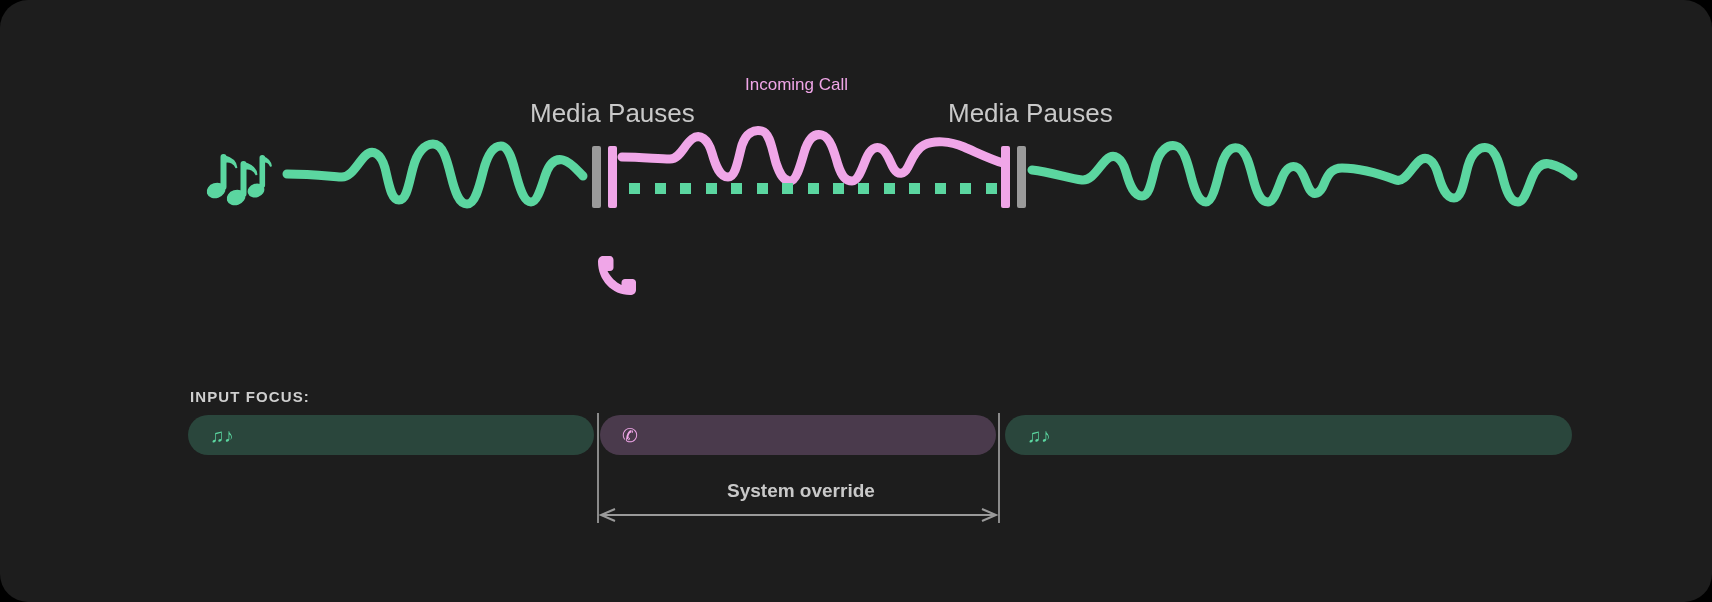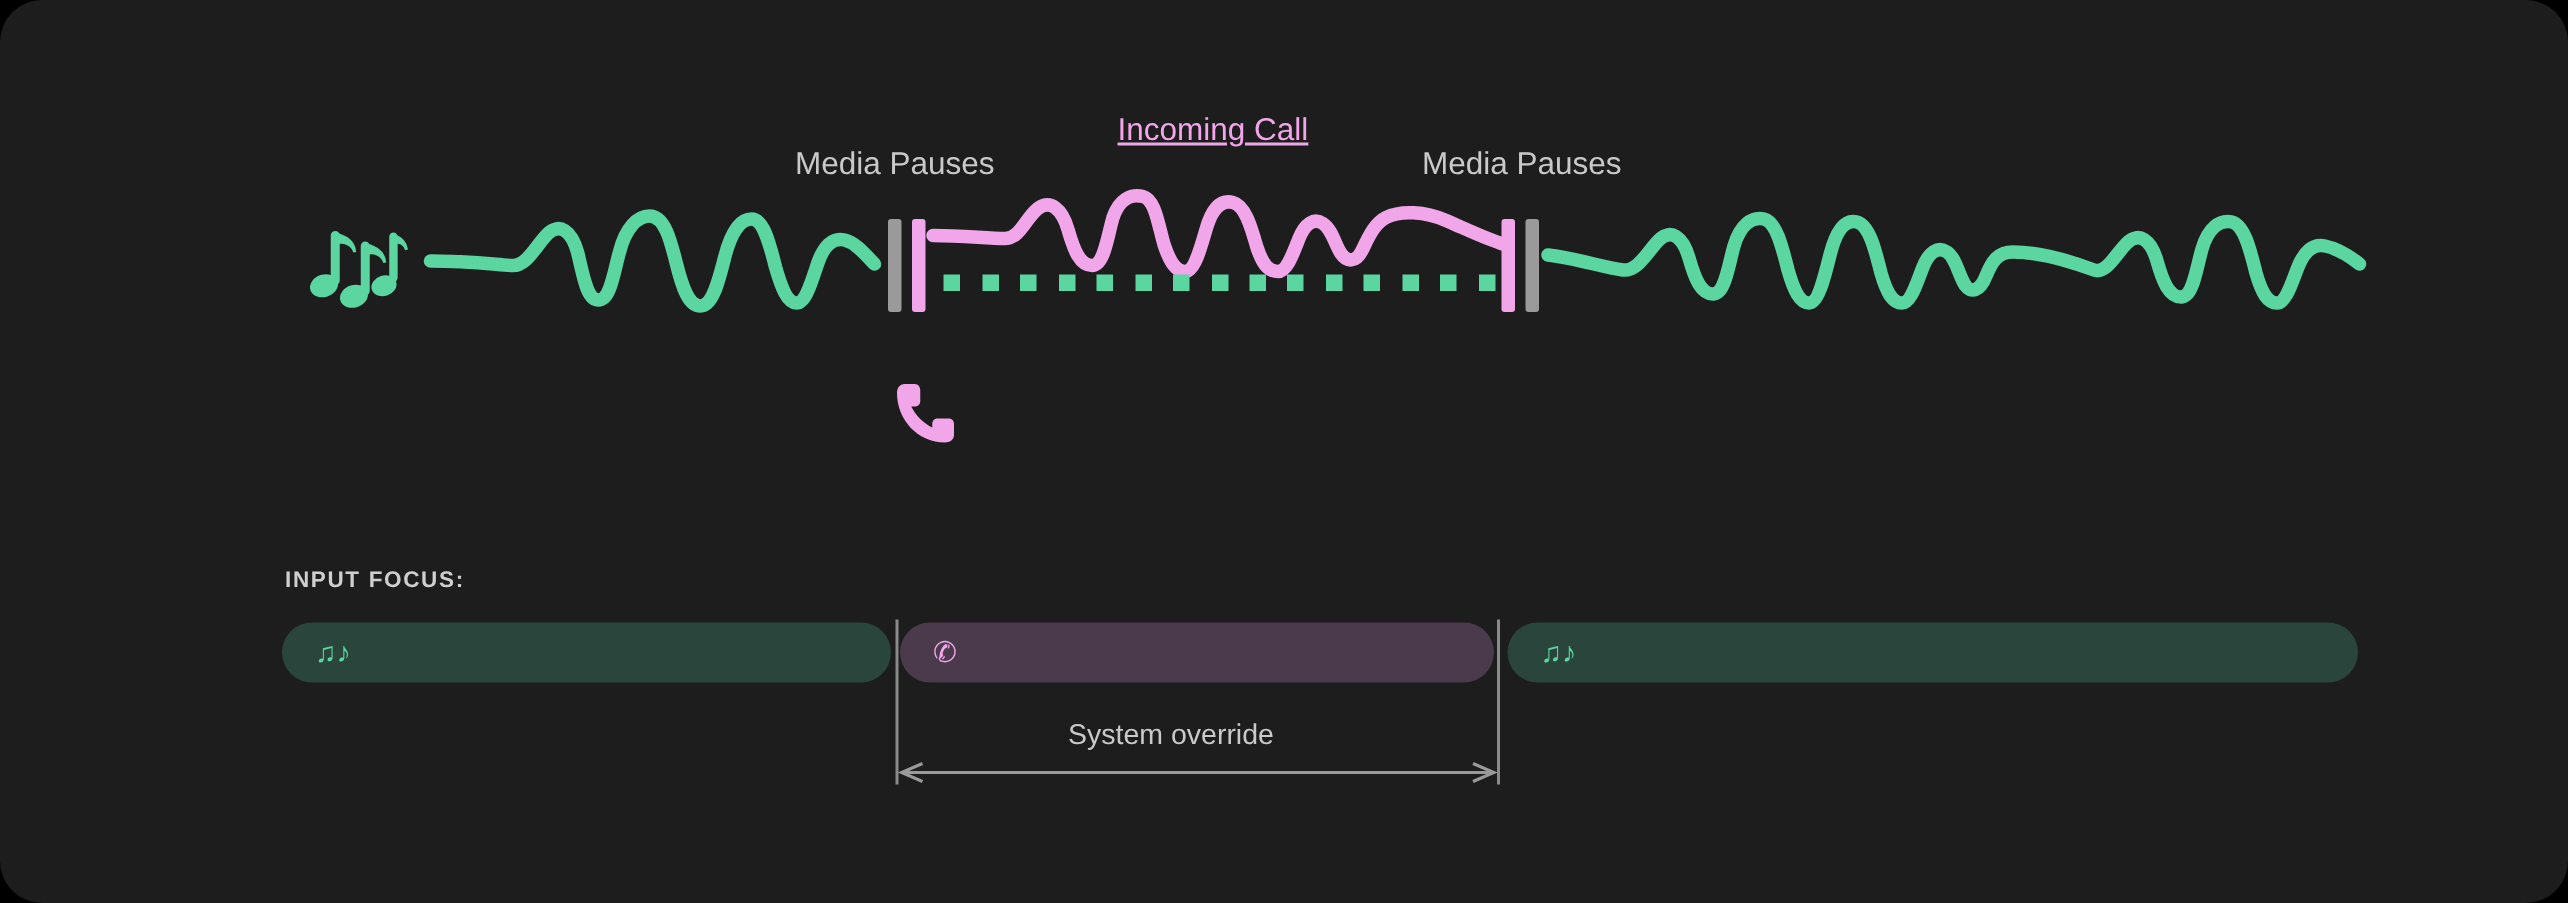--- a/index.html
+++ b/index.html
@@ -1,20 +1,20 @@
 <!DOCTYPE html>
 <html><head>
 <meta charset="utf-8">
 <style>
   html,body{margin:0;padding:0;background:#000;}
   body{width:1712px;height:602px;font-family:"Liberation Sans",sans-serif;overflow:hidden;}
   #card{position:absolute;left:0;top:0;width:1712px;height:602px;background:#1d1d1d;border-radius:28px;overflow:hidden;}
   .abs{position:absolute;}
-  .lbl{color:#c9c9c9;font-size:21px;white-space:nowrap;}
-  .lbl-pink{color:#f0a6e8;font-size:21px;white-space:nowrap;text-decoration:underline;}
+  .lbl{color:#c9c9c9;font-size:26px;white-space:nowrap;}
+  .lbl-pink{color:#f0a6e8;font-size:17px;white-space:nowrap;}
   #focus-label{color:#cfcfcf;font-size:15px;font-weight:bold;letter-spacing:1.1px;white-space:nowrap;}
   .bar{position:absolute;height:40px;border-radius:20px;display:flex;align-items:center;}
   .bar-media{background:#2a463c;}
   .bar-call{background:#4a3a4c;}
   .bar-ico{font-size:19px;margin-left:22px;line-height:1;}
   .ico-green{color:#5bd6a0;}
   .ico-pink{color:#f0a6e8;}
   .vline{position:absolute;width:2px;background:#8a8a8a;}
   .markbar{position:absolute;border-radius:2px;}
   #override-text{color:#c9c9c9;font-size:19px;white-space:nowrap;}
@@ -86,36 +86,36 @@
       <path d="M2 42 C20 44, 38 50, 52 52 C62 53, 68 40, 76 32 C84 24, 92 30, 96 44 C100 58, 104 68, 112 68 C120 68, 122 50, 126 36 C130 22, 138 16, 146 18 C154 20, 158 36, 162 52 C166 66, 170 74, 176 74 C182 74, 186 58, 190 42 C194 26, 200 18, 208 20 C216 22, 220 38, 224 54 C228 68, 232 74, 238 74 C244 74, 248 60, 252 50 C256 40, 262 36, 268 40 C274 44, 276 56, 280 62 C284 68, 290 66, 294 56 C298 46, 302 40, 312 40 C330 40, 350 46, 366 52 C374 55, 380 42, 388 34 C396 26, 404 32, 408 46 C412 60, 416 70, 424 70 C432 70, 434 52, 438 38 C442 24, 450 18, 458 20 C466 22, 470 38, 474 54 C478 68, 482 74, 488 74 C494 74, 498 60, 502 50 C506 40, 512 34, 520 36 C530 38, 538 44, 543 48"></path>
     </svg>
   </div>
 
   <div class="abs" style="left:594px;top:252px;width:50px;height:48px;">
     <svg width="50" height="48" viewBox="0 0 50 48">
       <path d="M9 4 C6 4, 4 6.5, 4 10 C4 28, 18 43, 36 43 C39.5 43, 42 41, 42 38 L42 30.5 C42 28.5, 40.5 27, 38.5 27 L31 27 C29 27, 27.5 28.5, 27.5 30.5 L27.5 33 C21.5 30, 16.5 25, 13.5 19 L16 19 C18 19, 19.5 17.5, 19.5 15.5 L19.5 8 C19.5 6, 18 4, 16 4 Z" fill="#f0a6e8"></path>
     </svg>
   </div>
 
-  <div class="abs" id="focus-label" style="left:190px;top:378px;text-align:right;">INPUT FOCUS:</div>
+  <div class="abs" id="focus-label" style="left:190px;top:388px;text-align:right;">INPUT FOCUS:</div>
 
   <div class="bar bar-media" style="left:188px;top:415px;width:406px;">
     <span class="bar-ico ico-green">♫♪</span>
   </div>
   <div class="bar bar-call" style="left:600px;top:415px;width:396px;">
     <span class="bar-ico ico-pink">✆</span>
   </div>
   <div class="bar bar-media" style="left:1005px;top:415px;width:567px;">
     <span class="bar-ico ico-green">♫♪</span>
   </div>
 
   <div class="vline" style="left:597px;top:413px;height:110px;"></div>
   <div class="vline" style="left:998px;top:413px;height:110px;"></div>
 
-  <div class="abs" id="override-text" style="left:712px;top:480px;">System override</div>
+  <div class="abs" id="override-text" style="left:727px;top:480px;font-weight:bold;">System override</div>
 
   <div class="abs" style="left:597px;top:505px;width:403px;height:20px;">
     <svg width="403" height="20" viewBox="0 0 403 20">
       <line x1="6" y1="10" x2="397" y2="10" stroke="#9a9a9a" stroke-width="2"></line>
       <polyline points="18,4 4,10 18,16" fill="none" stroke="#9a9a9a" stroke-width="2"></polyline>
       <polyline points="385,4 399,10 385,16" fill="none" stroke="#9a9a9a" stroke-width="2"></polyline>
     </svg>
   </div>
 
 </div>

